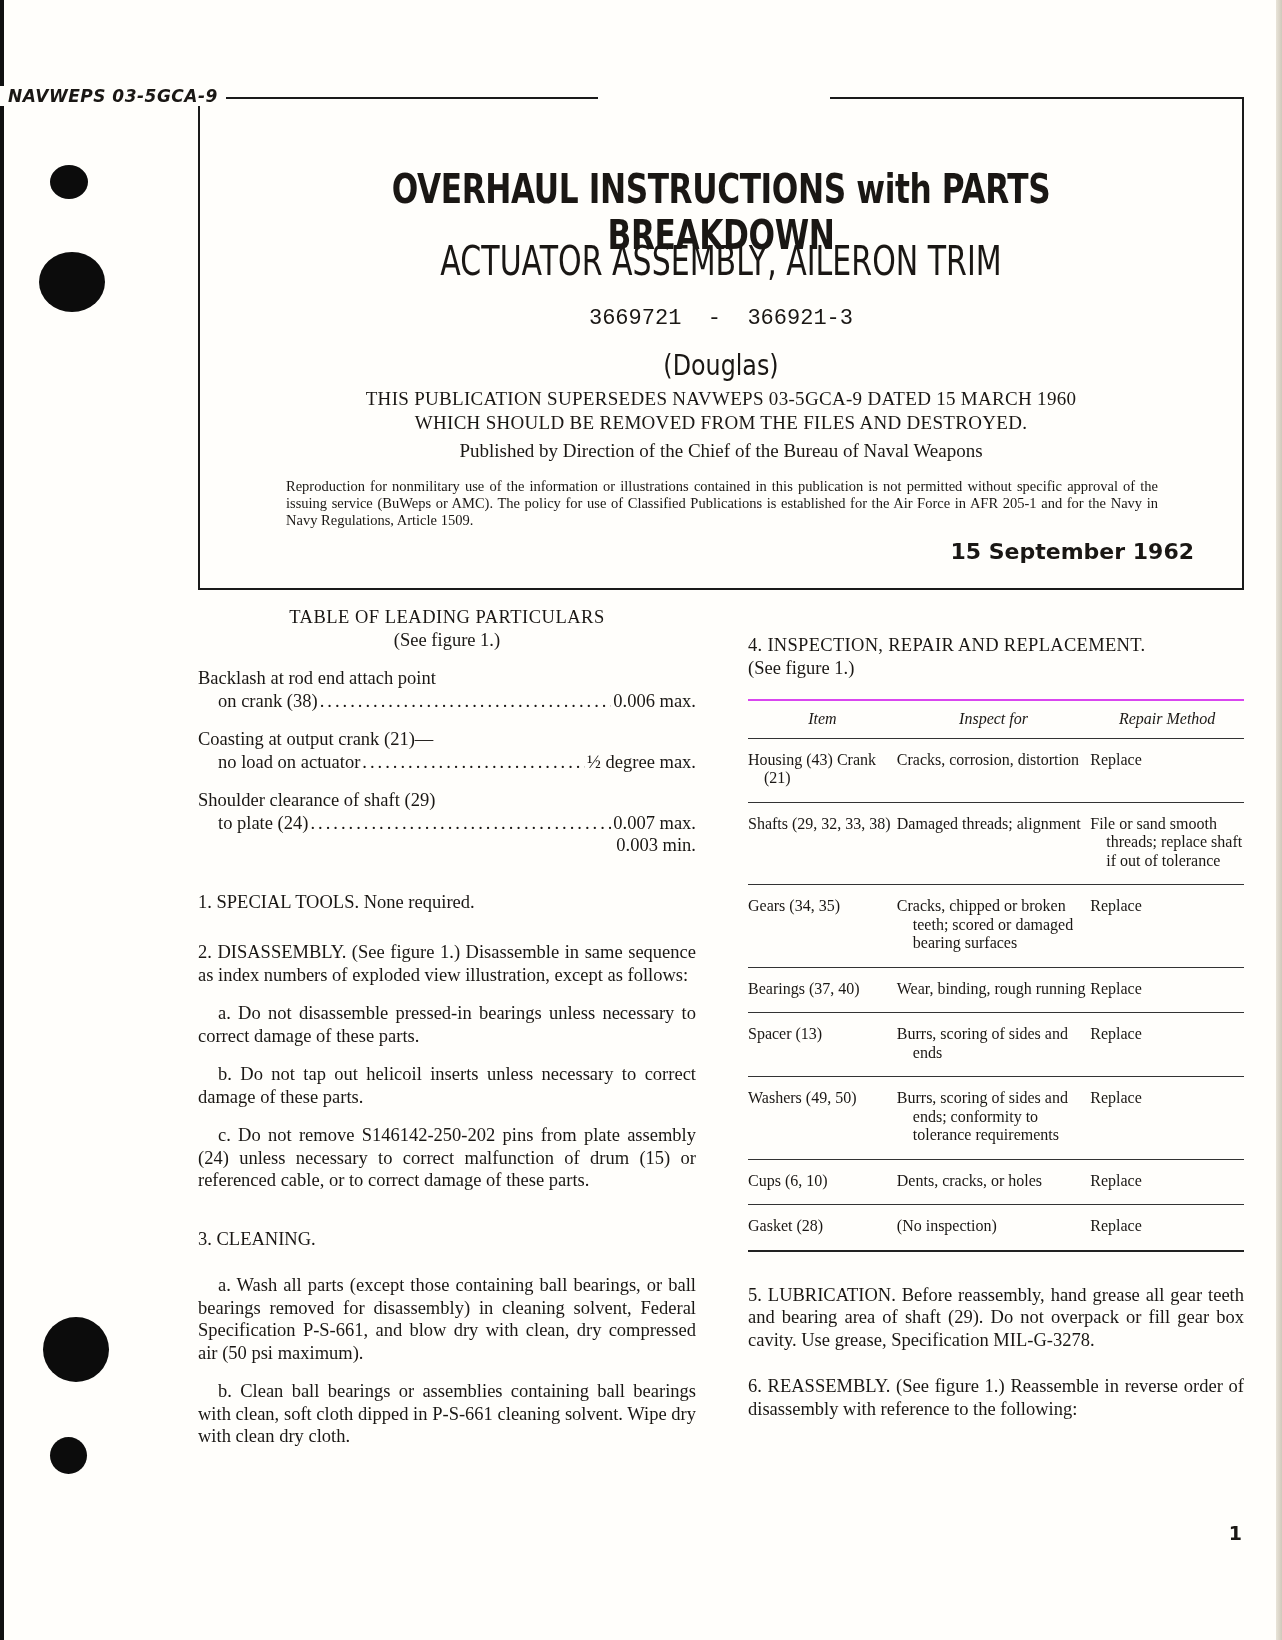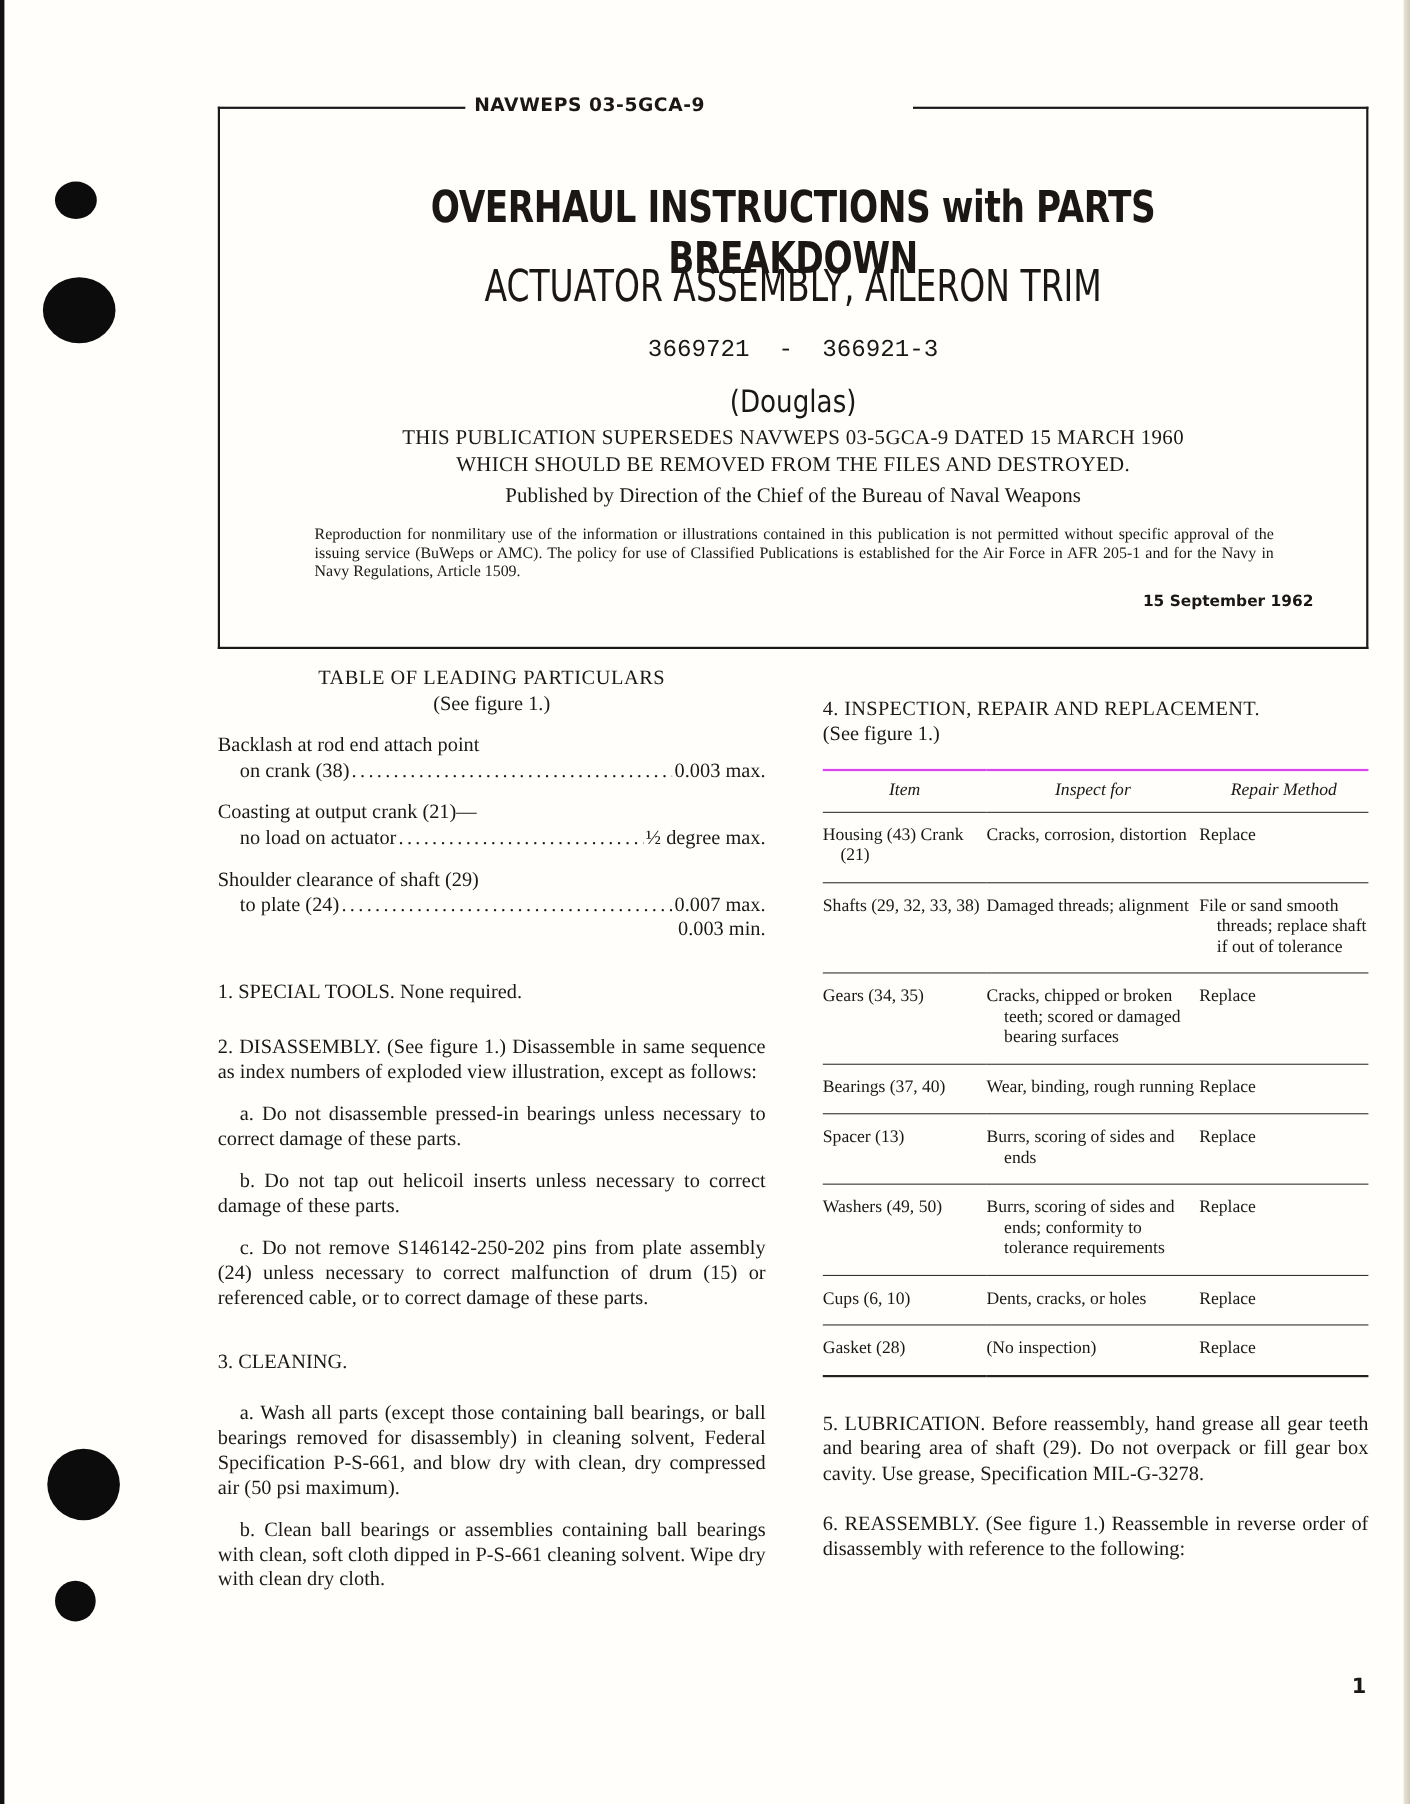--- a/index.html
+++ b/index.html
@@ -13,22 +13,22 @@
   .edge-right { position: absolute; right: 0; top: 0; width: 6px; height: 1640px; background: linear-gradient(to right, #e9e4d8, #cfc9bb); }
   .hole { position: absolute; background: #0c0c0c; border-radius: 50%; }
 
   
   .header-box {
     position: absolute; left: 198px; top: 97px; width: 1046px; height: 493px;
     border: 2px solid #1a1a1a; border-top: none; box-sizing: border-box;
   }
   .header-rule { position: absolute; top: 97px; height: 2px; background: #1a1a1a; }
   .doc-number {
-    position: absolute; top: 86px; left: 0; width: 1072px; text-align: center;
-    font-family: "DejaVu Sans", sans-serif; font-weight: bold; font-size: 17px; letter-spacing: 0.5px;
+    position: absolute; top: 86px; left: 0; width: 1072px; text-align: left;
+    font-family: "DejaVu Sans", sans-serif; font-weight: bold; font-size: 17px; letter-spacing: 0.5px; font-style: italic;
   }
   .doc-number span { background: #fffefb; padding: 0 8px; }
   .title1 {
     position: absolute; top: 166px; left: 198px; width: 1046px; text-align: center;
     font-family: "DejaVu Sans", sans-serif; font-weight: bold; font-size: 40px;
     transform: scaleX(0.78); transform-origin: center; letter-spacing: -0.5px;
   }
   .title2 {
     position: absolute; top: 238px; left: 198px; width: 1046px; text-align: center;
     font-family: "DejaVu Sans", sans-serif; font-size: 40px;
@@ -48,21 +48,21 @@
   }
   .published {
     position: absolute; top: 440px; left: 198px; width: 1046px; text-align: center; font-size: 19px;
   }
   .repro {
     position: absolute; top: 478px; left: 286px; width: 872px;
     font-size: 14.5px; line-height: 17px; text-align: justify;
   }
   .pub-date {
     position: absolute; top: 539px; right: 88px;
-    font-family: "DejaVu Sans", sans-serif; font-weight: bold; font-size: 14px;
+    font-family: "DejaVu Sans", sans-serif; font-weight: bold; font-size: 22px;
   }
 
   
   .col-left { position: absolute; left: 198px; top: 606px; width: 498px; font-size: 18.5px; line-height: 22.5px; }
   .col-right { position: absolute; left: 748px; top: 634px; width: 496px; font-size: 18.5px; line-height: 22.5px; }
 
   .tlp-title { text-align: center; letter-spacing: 0.5px; }
   .tlp-sub { text-align: center; }
   .tlp-block { margin-top: 16px; }
   .tlp-line2 { display: flex; padding-left: 20px; }
@@ -121,21 +121,21 @@
 
 <div class="col-left">
   <div class="tlp-title">TABLE OF LEADING PARTICULARS</div>
   <div class="tlp-sub">(See figure 1.)</div>
 
   <div class="tlp-block">
     <div>Backlash at rod end attach point</div>
     <div class="tlp-line2">
         <span class="lbl">on crank (38)</span>
         <span class="dots"></span>
-        <span class="val">0.003 max.</span>
+        <span class="val">0.006 max.</span>
       </div>
   </div>
   <div class="tlp-block">
     <div>Coasting at output crank (21)—</div>
     <div class="tlp-line2">
         <span class="lbl">no load on actuator</span>
         <span class="dots"></span>
         <span class="val">½ degree max.</span>
       </div>
   </div>

